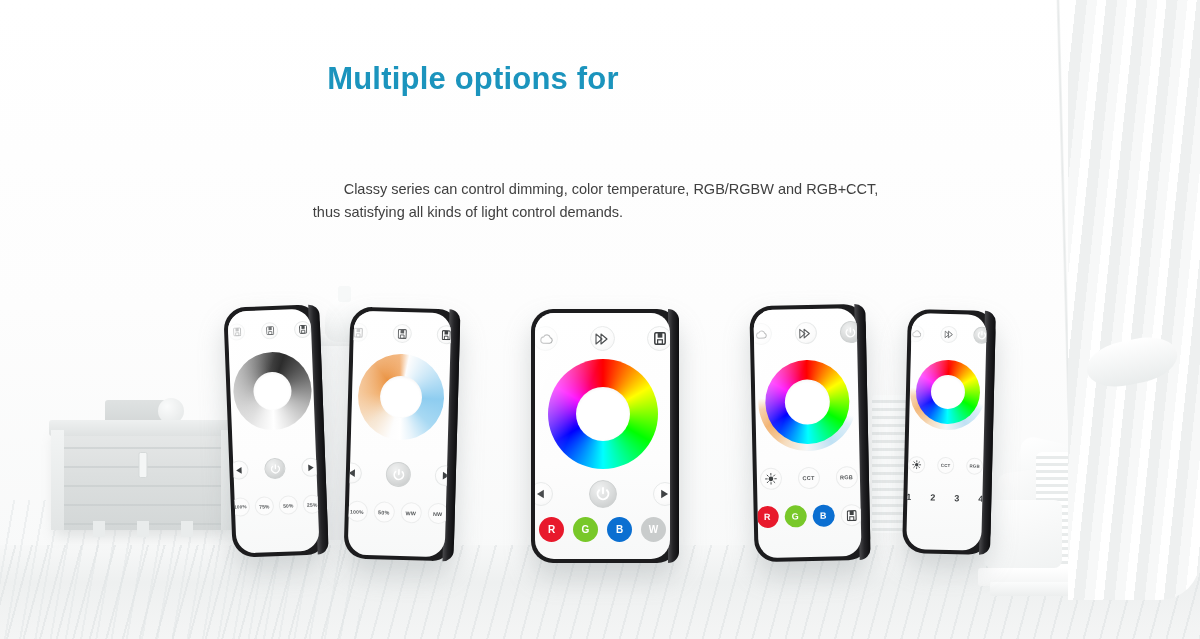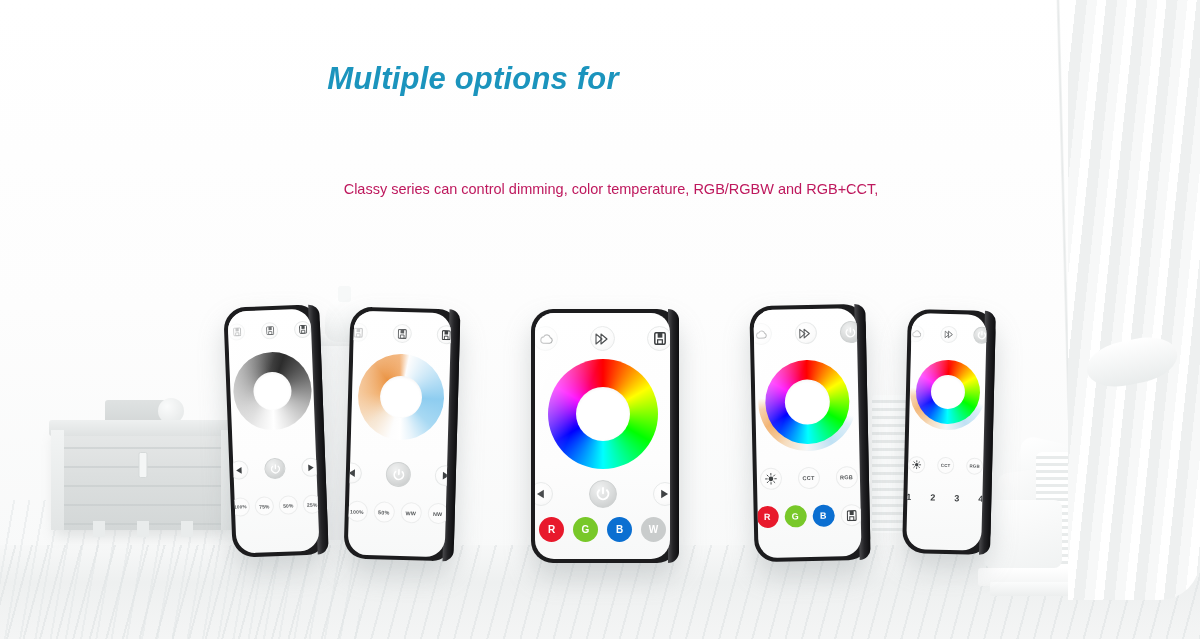--- a/index.html
+++ b/index.html
@@ -123,36 +123,36 @@
     border-radius: 0 0 40px 0; }
   .curtain-tie { position:absolute; right:22px; top:340px; width:92px; height:44px;
     background: linear-gradient(180deg,#ffffff,#e9ecec);
     border-radius: 50% / 60%; transform: rotate(-12deg); }
   .curtain-rodline { position:absolute; right:88px; top:0; width:3px; height:340px;
     background:#f0f2f2; }
 
   
   .headline {
     position:absolute; left:0; top:54px; width:1108px;
-    text-align:center; z-index:5;font-style:italic;
+    text-align:center; z-index:5;
   }
   .headline h1 {
     color:#1b94bd;
     font-size:31px;
     font-weight:bold;
     letter-spacing:.2px;
     line-height:1.62;
   }
   .headline .line1 { display:block; padding-right:162px; }
   .headline .line2 { display:block; padding-left:136px; }
 
   .subcopy {
     position:absolute; left:0; top:178px; width:1200px;
     text-align:center; z-index:5;
-    color:#be185d; font-size:14.5px; line-height:1.62;
+    color:#404040; font-size:14.5px; line-height:1.62;
   }
   .subcopy .s1 { display:block; padding-left:22px; }
   .subcopy .s2 { display:block; padding-right:264px; }
 
   
   .remotes { position:absolute; left:0; top:0; width:1200px; height:639px; z-index:6; }
 
   .remote {
     position:absolute;
     border-radius: 22px;
@@ -303,20 +303,21 @@
   </div>
 
   <div class="headline">
     <h1>
       <span class="line1">Multiple options for</span>
     </h1>
   </div>
 
   <div class="subcopy">
     <span class="s1">Classy series can control dimming, color temperature, RGB/RGBW and RGB+CCT,</span>
+    <span class="s2">thus satisfying all kinds of light control demands.</span>
   </div>
 
   <div class="remotes">
 
     <div class="remote" id="remote-1">
       <div class="edge"></div>
       <div class="face">
 
         <div class="row" style="top:12px; gap:16px;">
           <div class="tbtn" style="width:17px;height:17px;">

